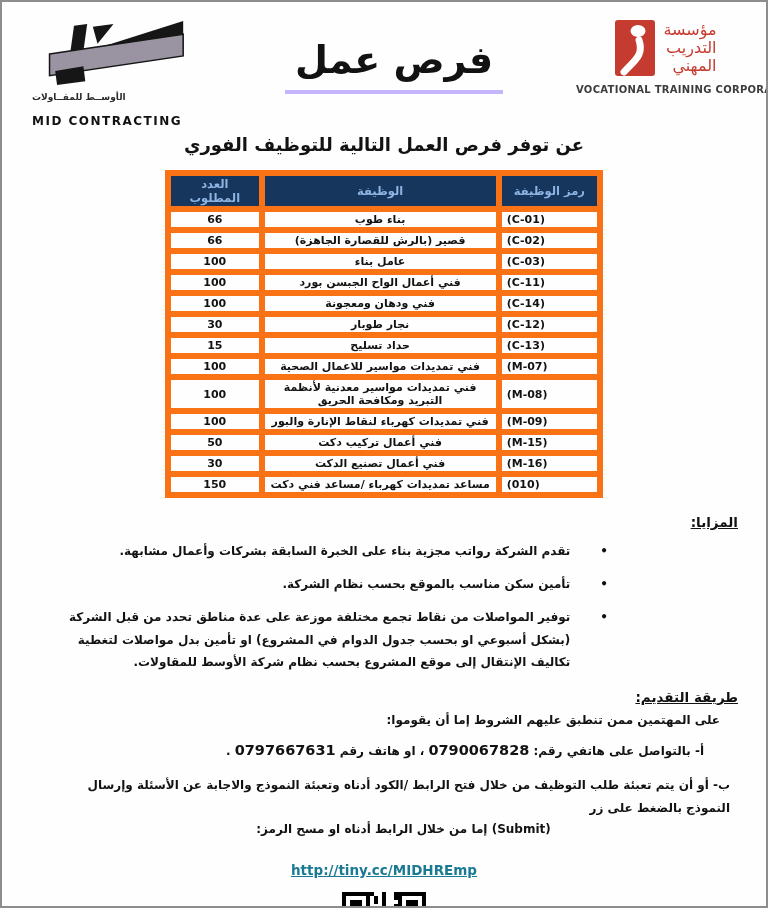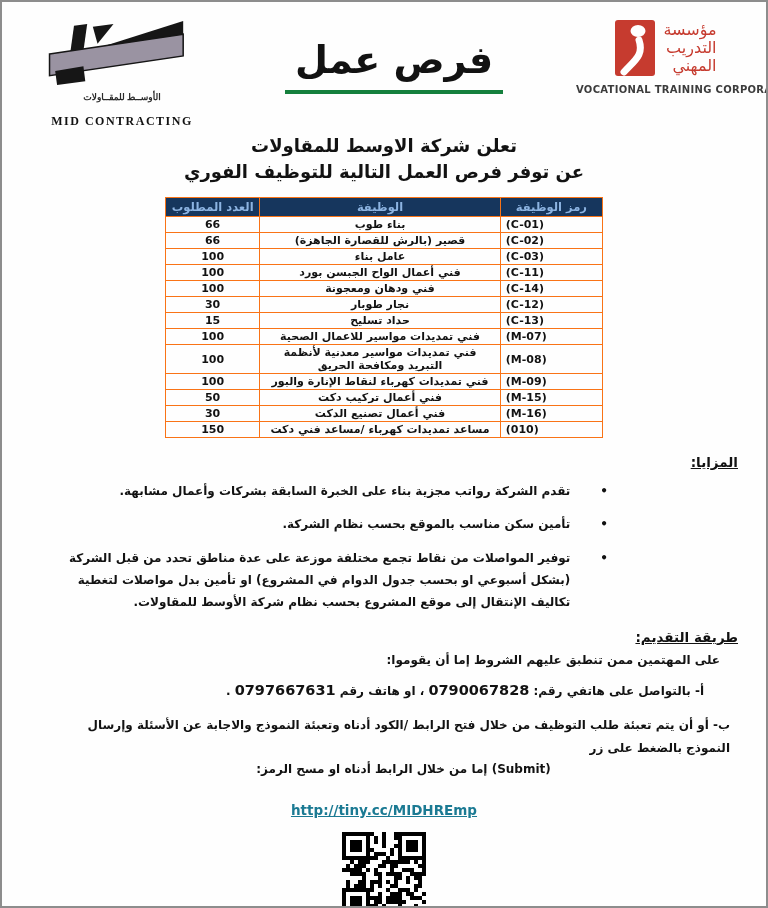--- a/index.html
+++ b/index.html
@@ -8,39 +8,39 @@
   }
   *{box-sizing:border-box;}
   html,body{margin:0;padding:0;}
   body{
     width:768px;height:908px;overflow:hidden;background:#FEFEFE;
     border:2px solid var(--page_border);
     font-family:"DejaVu Sans",sans-serif;color:var(--ink);position:relative;
   }
   
   .header{display:flex;justify-content:space-between;align-items:flex-start;padding:16px 10px 0 30px;}
-  .mid-logo{width:180px;text-align:center;font-family:Liberation Serif, serif;}
+  .mid-logo{width:180px;text-align:left;}
   .mid-logo svg{display:block;margin:0 auto;}
   .mid-ar{font-size:9px;font-weight:bold;color:#2b2b2b;direction:rtl;margin-top:2px;letter-spacing:1px;}
   .mid-en{font-size:12px;font-weight:bold;letter-spacing:1.5px;margin-top:12px;}
   .title-block{flex:1;text-align:center;padding-top:22px;}
   .main-title{
     display:inline-block;font-size:38px;font-weight:bold;direction:rtl;
-    border-bottom:4px solid #15803d;padding:0 10px 8px;line-height:1.1;
+    border-bottom:4px solid #c4b5fd;padding:0 10px 8px;line-height:1.1;
   }
   .vtc{width:180px;text-align:center;padding-top:2px;}
   .vtc-row{display:flex;justify-content:center;align-items:center;gap:8px;}
   .vtc-ar{direction:rtl;text-align:right;color:var(--vtc_red);font-weight:normal;font-size:16px;line-height:1.12;}
   .vtc-en{font-size:10px;font-weight:bold;color:#3c3c3c;margin-top:8px;white-space:nowrap;letter-spacing:.3px;}
   
   .subtitles{text-align:center;direction:rtl;margin-top:4px;}
   .subtitles div{font-size:18px;font-weight:bold;line-height:1.45;}
   
   table.jobs{border-collapse:collapse;margin:12px auto 0;direction:rtl;width:438px;}
-  table.jobs th,table.jobs td{border:1px solid #f97316;padding:1px 5px;font-weight:bold;}
+  table.jobs th,table.jobs td{border:6px solid #f97316;padding:1px 5px;font-weight:bold;}
   table.jobs th{background:var(--header_bg);color:var(--header_text);font-size:11.5px;height:19px;}
   table.jobs td{font-size:11px;height:16px;}
   .cell-code{width:102px;text-align:left;direction:ltr;padding-left:10px;}
   .cell-job{width:240px;text-align:center;}
   .cell-count{width:94px;text-align:center;font-size:12.5px;}
   th.h-code{width:102px;} th.h-job{width:240px;} th.h-count{width:94px;}
   
   .section-heading{
     direction:rtl;text-align:right;font-weight:bold;font-size:13.5px;
     text-decoration:underline;margin:16px 28px 0 0;
@@ -89,21 +89,20 @@
         <div>مؤسسة</div>
         <div>التدريب</div>
         <div>المهني</div>
       </div>
     </div>
     <div class="vtc-en">VOCATIONAL TRAINING CORPORATION</div>
   </div>
 </div>
 
 <div class="subtitles">
-  <div>تعلن شركة الاوسط للمقاولات</div>
   <div>عن توفر فرص العمل التالية للتوظيف الفوري</div>
 </div>
 
 <table class="jobs">
   <thead>
     <tr>
       <th class="h-code">رمز الوظيفة</th>
       <th class="h-job">الوظيفة</th>
       <th class="h-count">العدد المطلوب</th>
     </tr>

